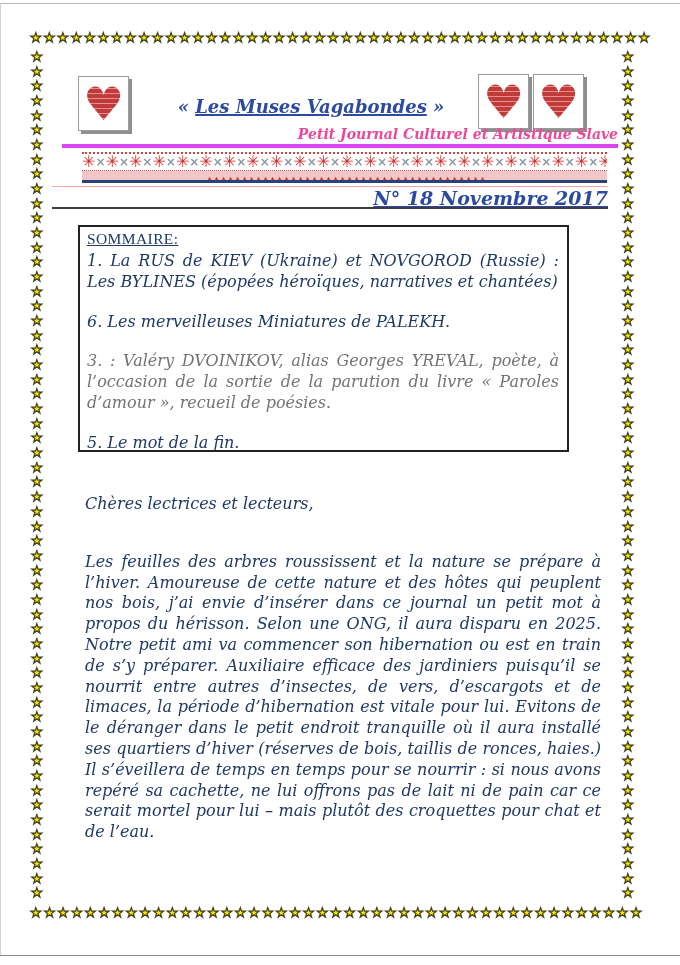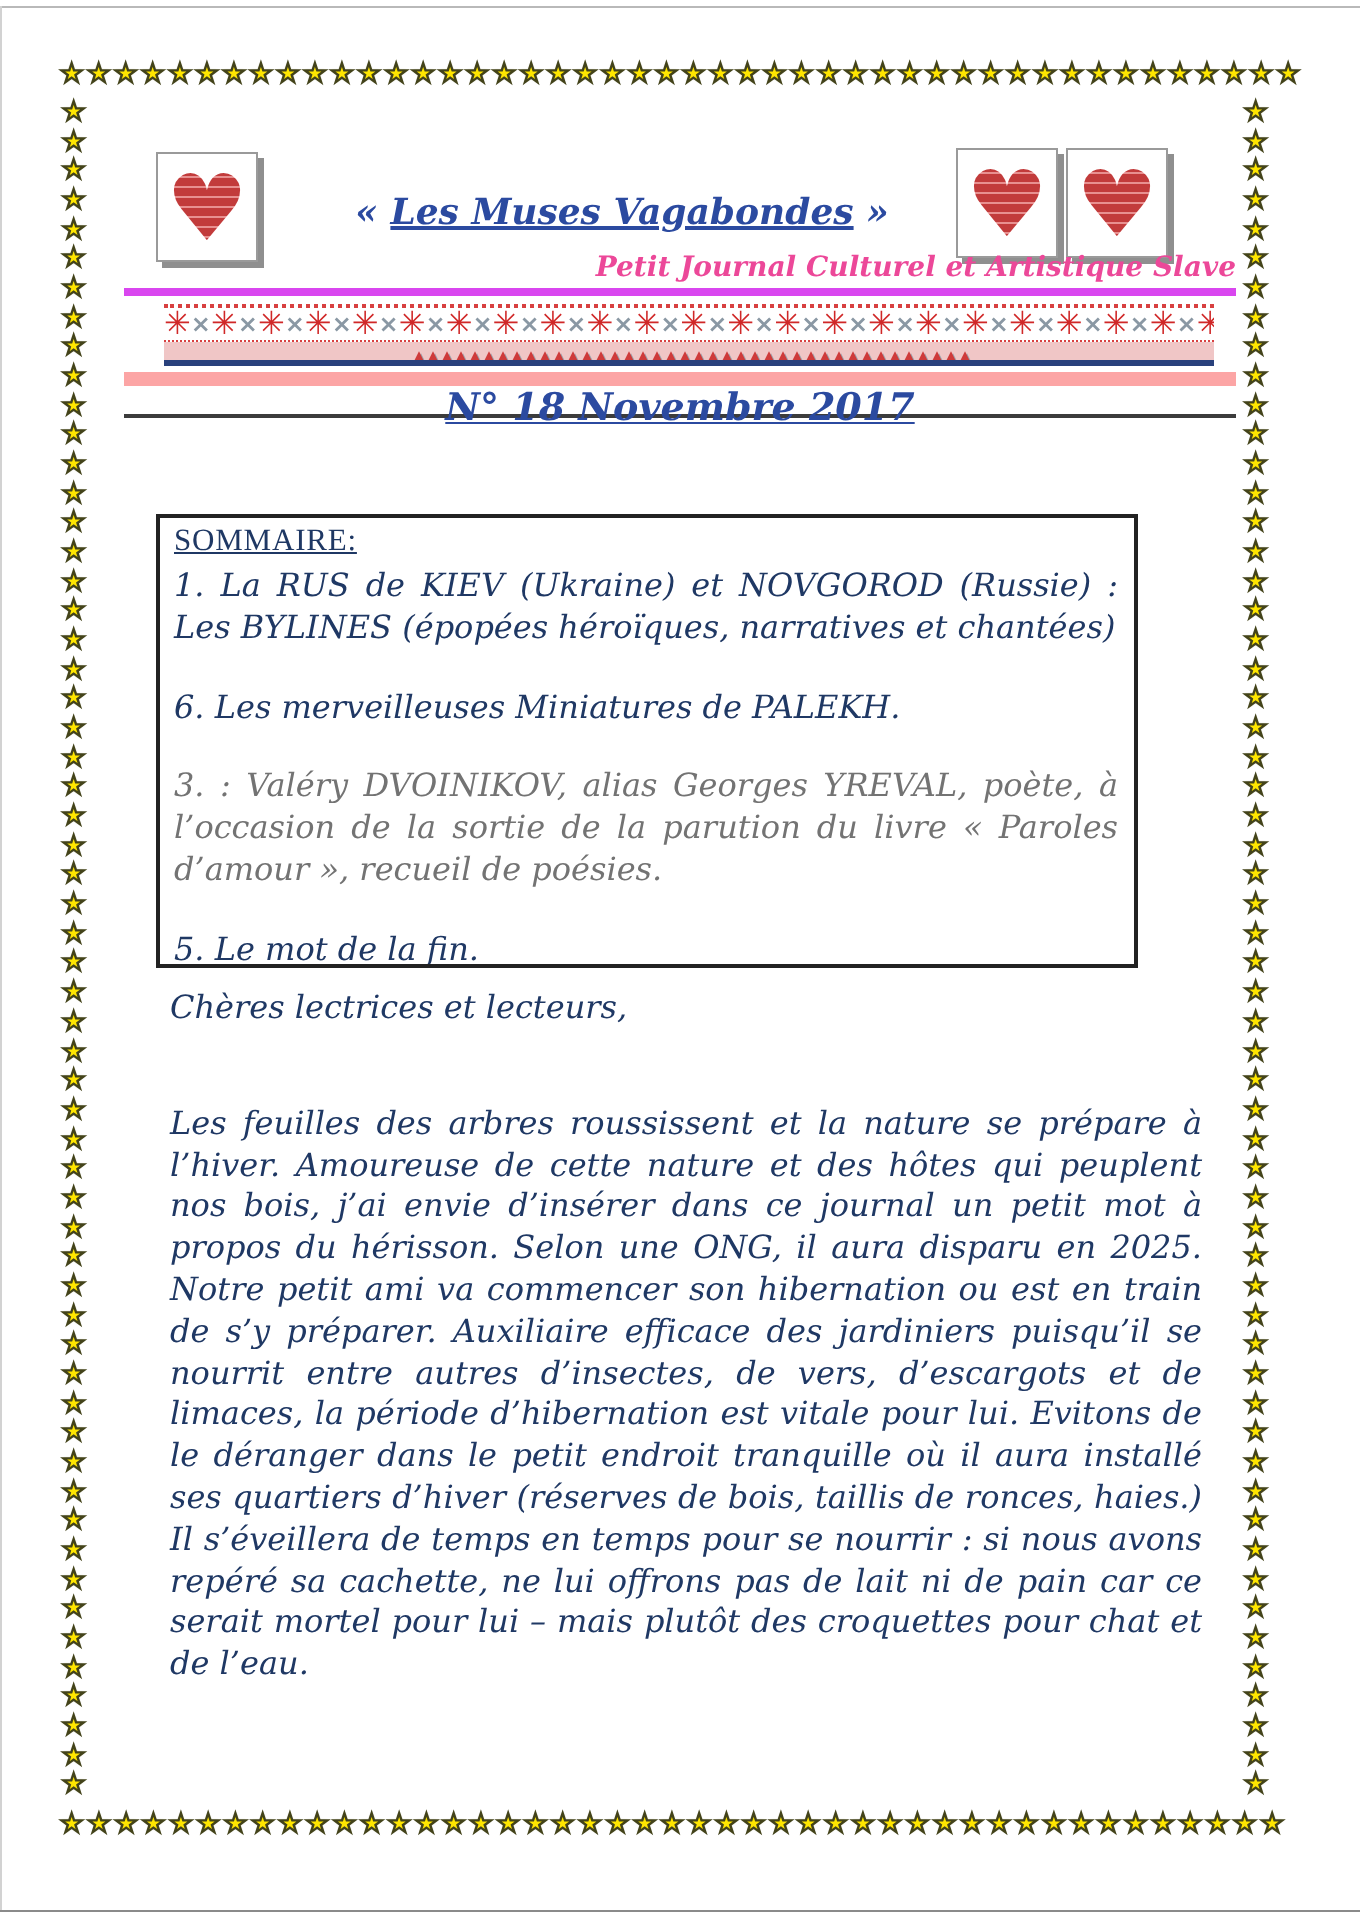--- a/index.html
+++ b/index.html
@@ -63,33 +63,33 @@
   .band-flowers .bx { font-family:"DejaVu Sans",sans-serif; font-size:12px; line-height:12px; font-weight:bold; color:#8a98a4; }
   .band-triangles {
     height:12px; overflow:hidden; background:#f0c6c6; letter-spacing:-3px;
     border-bottom:3px solid #29417c; white-space:nowrap; text-align:center;
   }
   .band-triangles span { font-family:"DejaVu Sans",sans-serif; font-size:13px; line-height:11px; color:#cf3a3a;
     text-shadow:1px 1px 0 #9aa4ae; }
 
   
   .issue-strip {
-    position:absolute; left:62px; top:186px; width:556px; height:23px;
-    border-top:7px solid #fca5a5; border-bottom:2px solid #3c3c3c;
-    text-align:center;
+    position:absolute; left:52px; top:186px; width:556px; height:23px;
+    border-top:1px solid #fca5a5; border-bottom:2px solid #3c3c3c;
+    text-align:right;
   }
   .issue-no {
     display:inline-block; font-size:19px; font-weight:bold; color:#2b4aa0;
     text-decoration:underline; text-decoration-color:#2b4aa0; white-space:nowrap;
   }
 
   
   .sommaire {
     position:absolute; left:78px; top:225px; width:491px; height:227px;
-    border:2px solid #222; padding:3px 8px 0 7px; overflow:hidden;margin-top:32px;
+    border:2px solid #222; padding:3px 8px 0 7px; overflow:hidden;
   }
   .sommaire-heading {
     font-style:normal; font-size:15.5px; color:#1f3864; text-decoration:underline;
     letter-spacing:0.4px; margin-bottom:2px;
   }
   .som-item { font-size:16px; line-height:1.33; color:#1f3864; text-align:justify; }
   .som-item.alt { color:#737373; }
   .som-gap { height:18px; }
 
   

